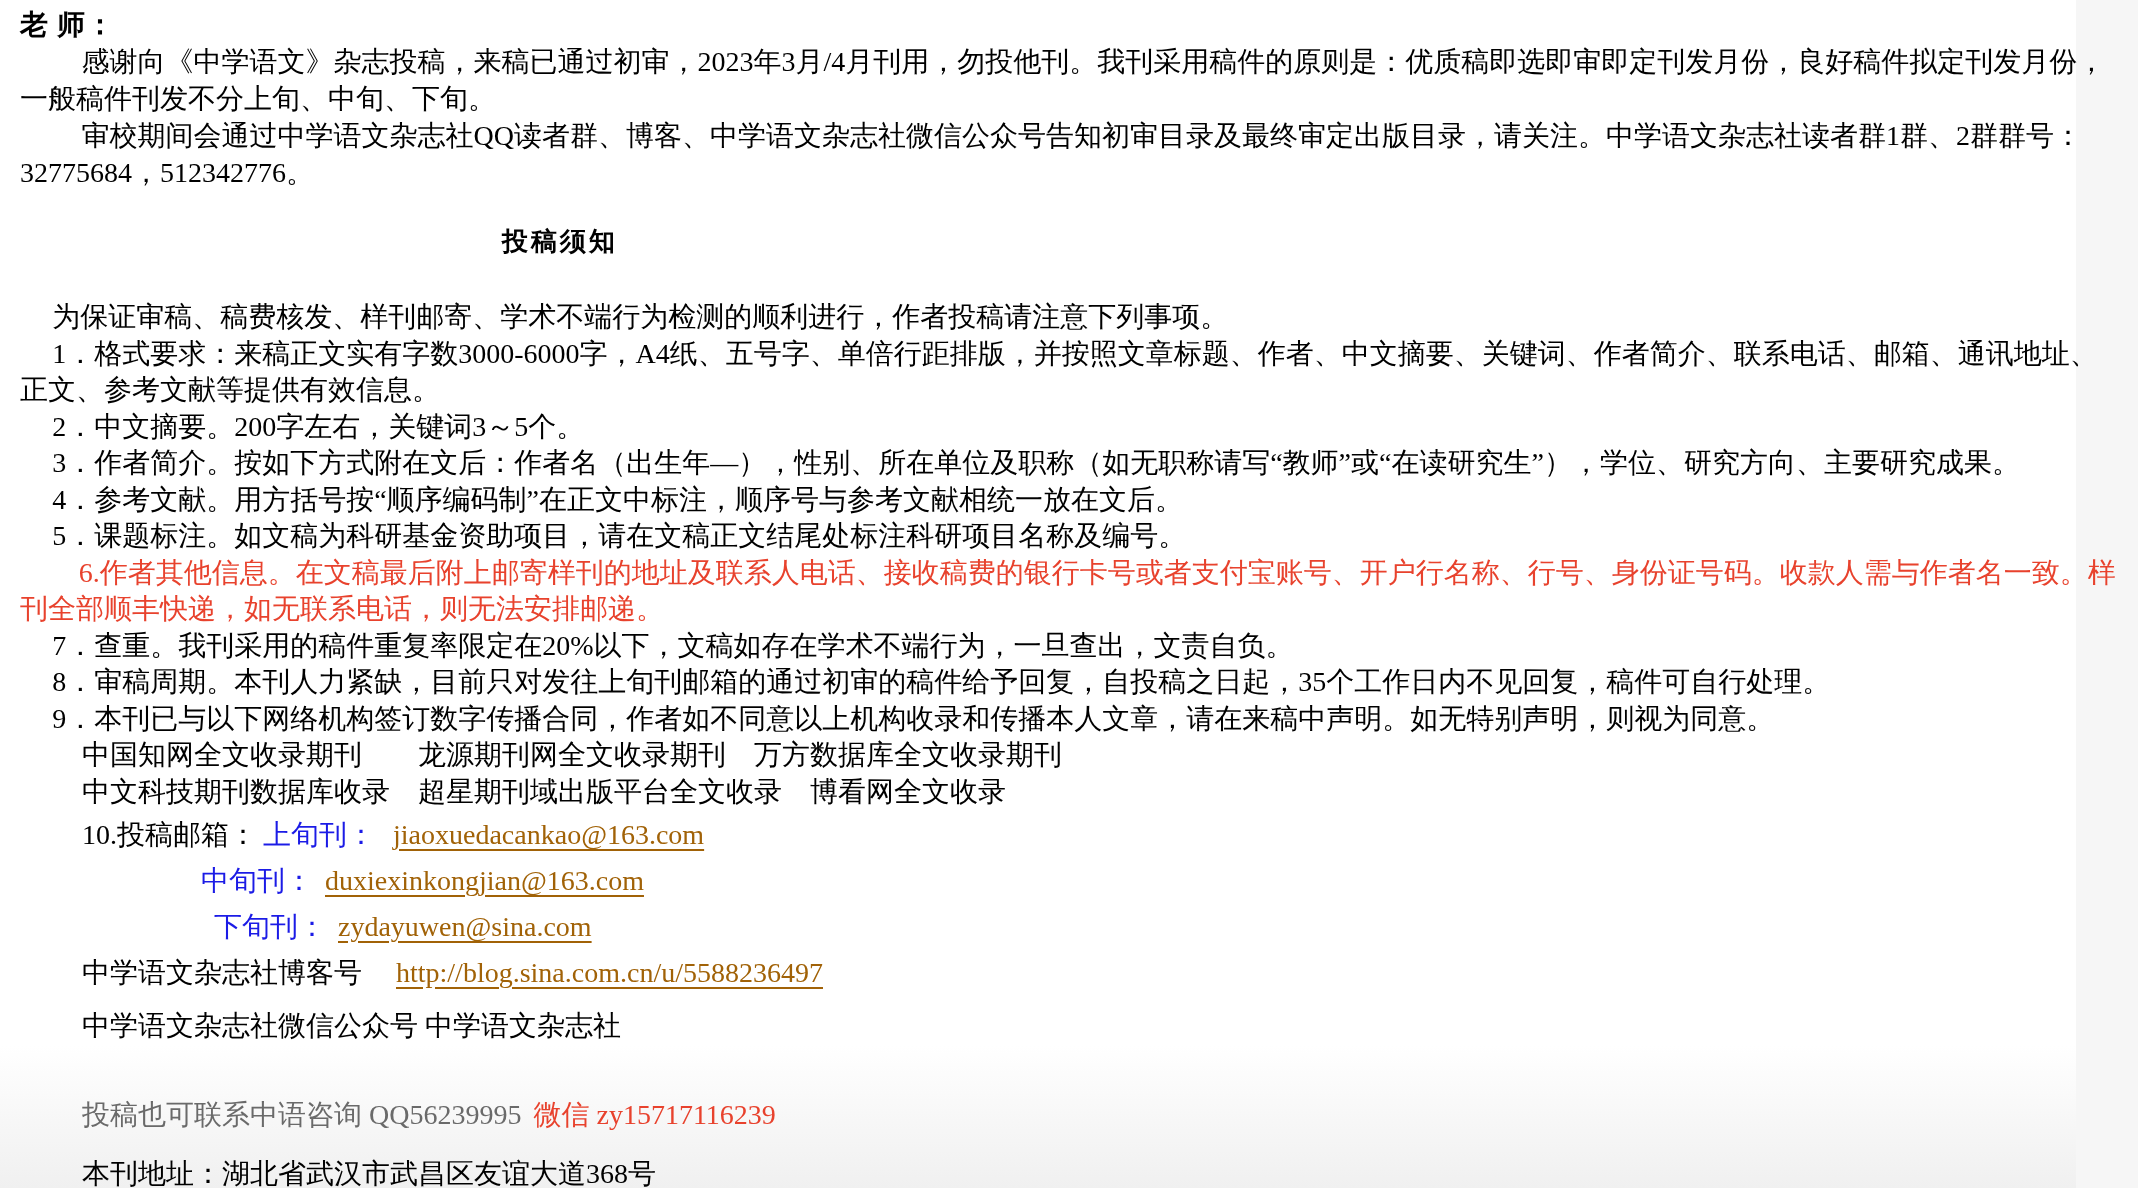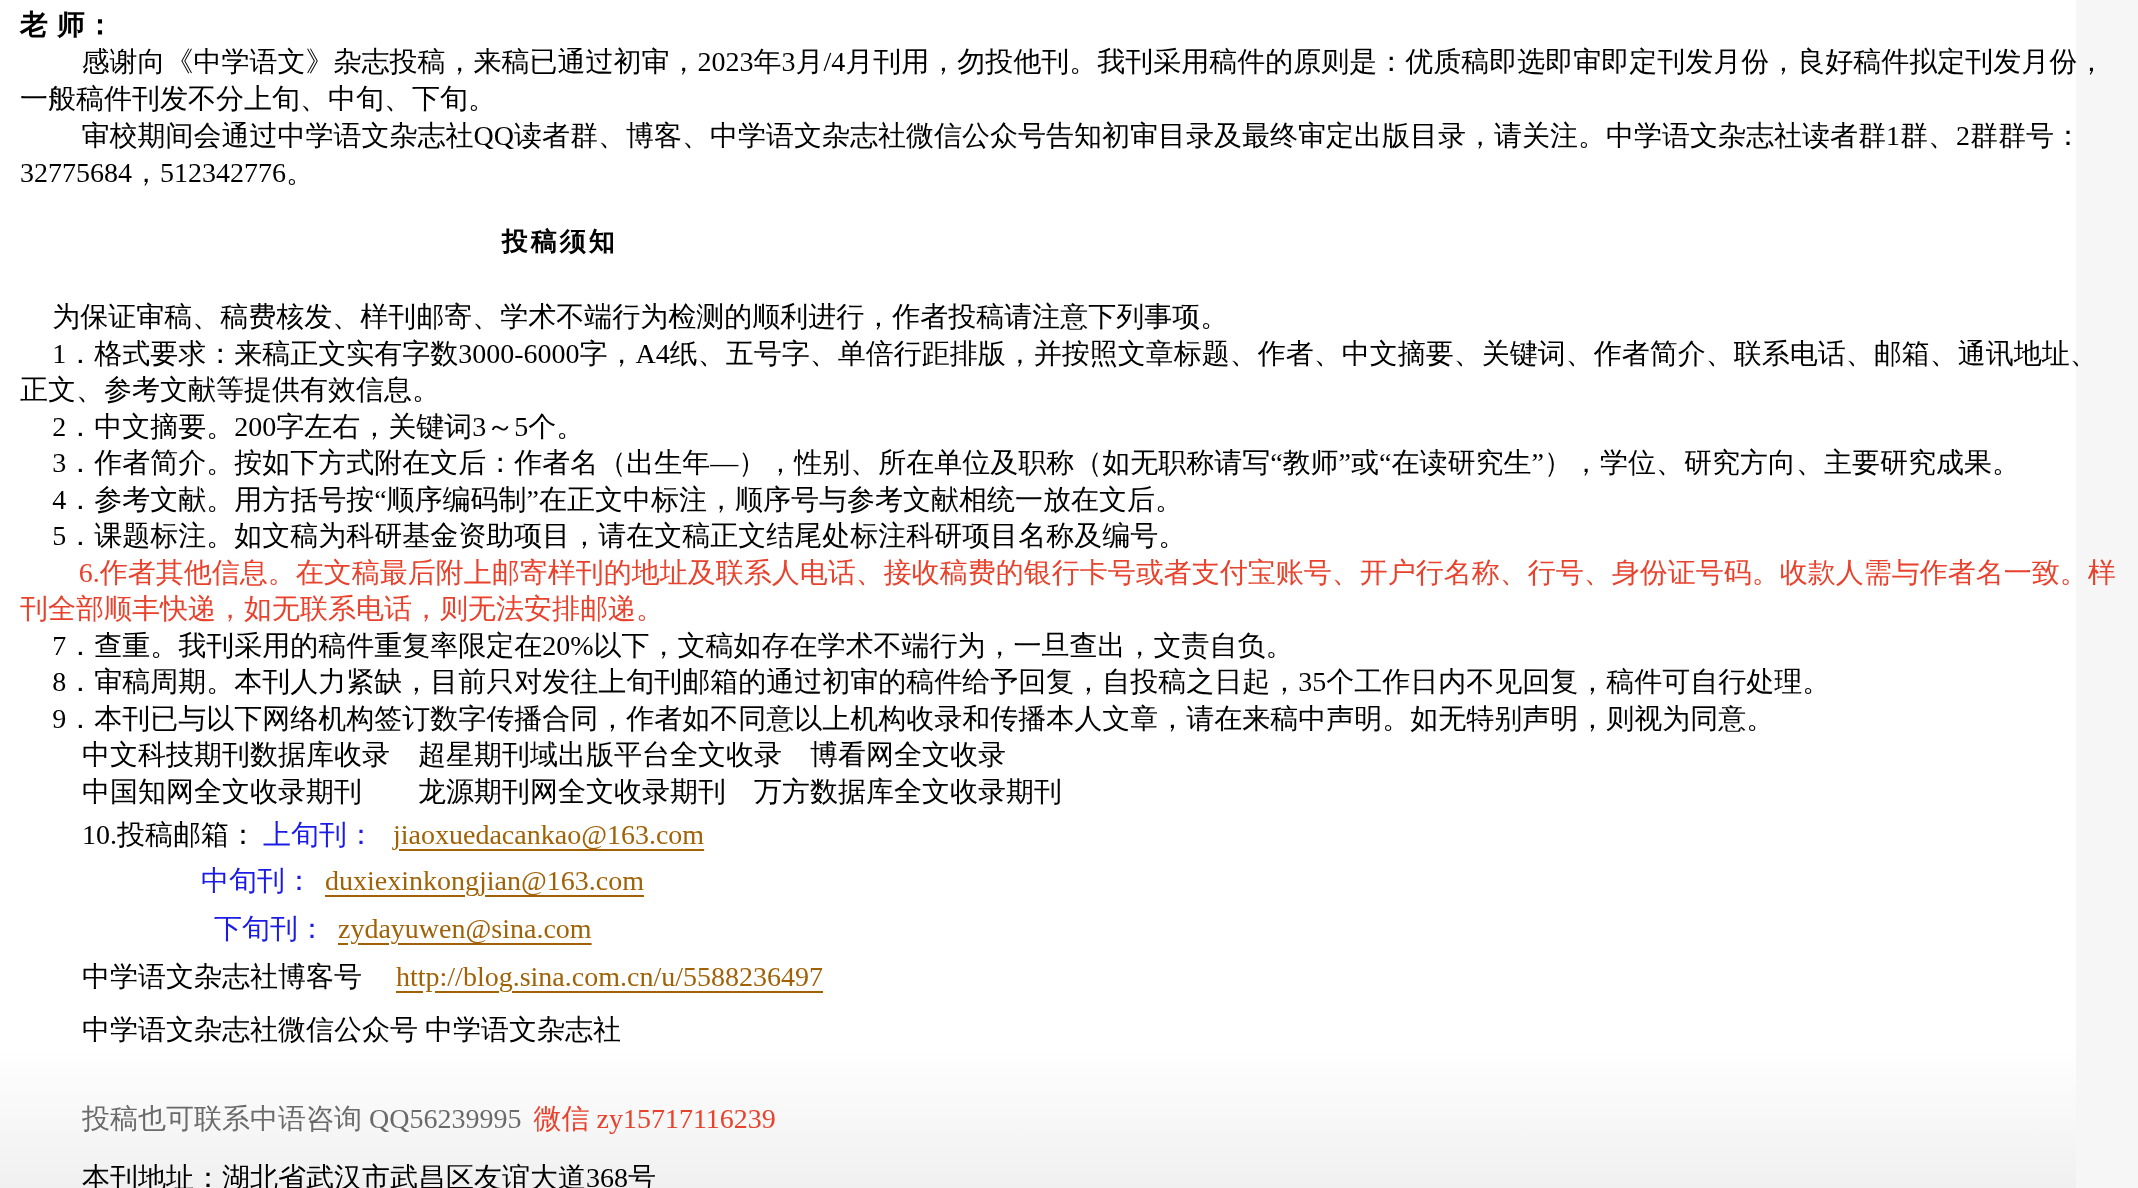--- a/index.html
+++ b/index.html
@@ -46,21 +46,21 @@
   .mailbox-row { padding-left: 62px; margin-top: 6px; line-height: 37px; }
   .ed-label { color: #1b1be6; margin-top: 45px; }
   .mailbox-row .ed-label { margin-left: 6px; margin-right: 18px; }
   .email, .blog-url {
     color: #a16207;
     text-decoration: underline;
     text-underline-offset: 5px;
   }
   .edition-line-mid { margin-left: 181px; margin-top: 9px; line-height: 37px; }
   .edition-line-late { margin-left: 194px; margin-top: 9px; line-height: 37px; }
-  .edition-line-mid .ed-label, .edition-line-late .ed-label { margin-right: 12px; font-family: Liberation Mono, monospace; }
+  .edition-line-mid .ed-label, .edition-line-late .ed-label { margin-right: 12px; }
   .blog-line { padding-left: 62px; margin-top: 9px; line-height: 37px; }
   .blog-label { margin-right: 34px; }
   .wechat-line { padding-left: 62px; margin-top: 16px; line-height: 37px; }
   .contact-line { padding-left: 62px; margin-top: 52px; line-height: 37px; }
   .contact-gray { color: #6a6a6a; }
   .contact-red { color: #e8422d; margin-left: 12px; }
   .address-line { padding-left: 62px; margin-top: 22px; line-height: 37px; }
   a { cursor: pointer; }
 </style>
 </head>
@@ -83,22 +83,22 @@
   <div class="item">1．格式要求：来稿正文实有字数3000-6000字，A4纸、五号字、单倍行距排版，并按照文章标题、作者、中文摘要、关键词、作者简介、联系电话、邮箱、通讯地址、正文、参考文献等提供有效信息。</div>
   <div class="item">2．中文摘要。200字左右，关键词3～5个。</div>
   <div class="item">3．作者简介。按如下方式附在文后：作者名（出生年—），性别、所在单位及职称（如无职称请写“教师”或“在读研究生”），学位、研究方向、主要研究成果。</div>
   <div class="item">4．参考文献。用方括号按“顺序编码制”在正文中标注，顺序号与参考文献相统一放在文后。</div>
   <div class="item">5．课题标注。如文稿为科研基金资助项目，请在文稿正文结尾处标注科研项目名称及编号。</div>
   <div class="item red">6.作者其他信息。在文稿最后附上邮寄样刊的地址及联系人电话、接收稿费的银行卡号或者支付宝账号、开户行名称、行号、身份证号码。收款人需与作者名一致。样刊全部顺丰快递，如无联系电话，则无法安排邮递。</div>
   <div class="item">7．查重。我刊采用的稿件重复率限定在20%以下，文稿如存在学术不端行为，一旦查出，文责自负。</div>
   <div class="item">8．审稿周期。本刊人力紧缺，目前只对发往上旬刊邮箱的通过初审的稿件给予回复，自投稿之日起，35个工作日内不见回复，稿件可自行处理。</div>
   <div class="item">9．本刊已与以下网络机构签订数字传播合同，作者如不同意以上机构收录和传播本人文章，请在来稿中声明。如无特别声明，则视为同意。</div>
 
+  <div class="sub-line">中国知网全文收录期刊　　龙源期刊网全文收录期刊　万方数据库全文收录期刊</div>
   <div class="sub-line">中文科技期刊数据库收录　超星期刊域出版平台全文收录　博看网全文收录</div>
-  <div class="sub-line">中国知网全文收录期刊　　龙源期刊网全文收录期刊　万方数据库全文收录期刊</div>
 
   <div class="mailbox-row">
     <span>10.投稿邮箱：</span><span class="ed-label">上旬刊：</span><a class="email">jiaoxuedacankao@163.com</a>
   </div>
 
   <div class="edition-line-mid">
     <span class="ed-label">中旬刊：</span><a class="email">duxiexinkongjian@163.com</a>
   </div>
 
   <div class="edition-line-late">

